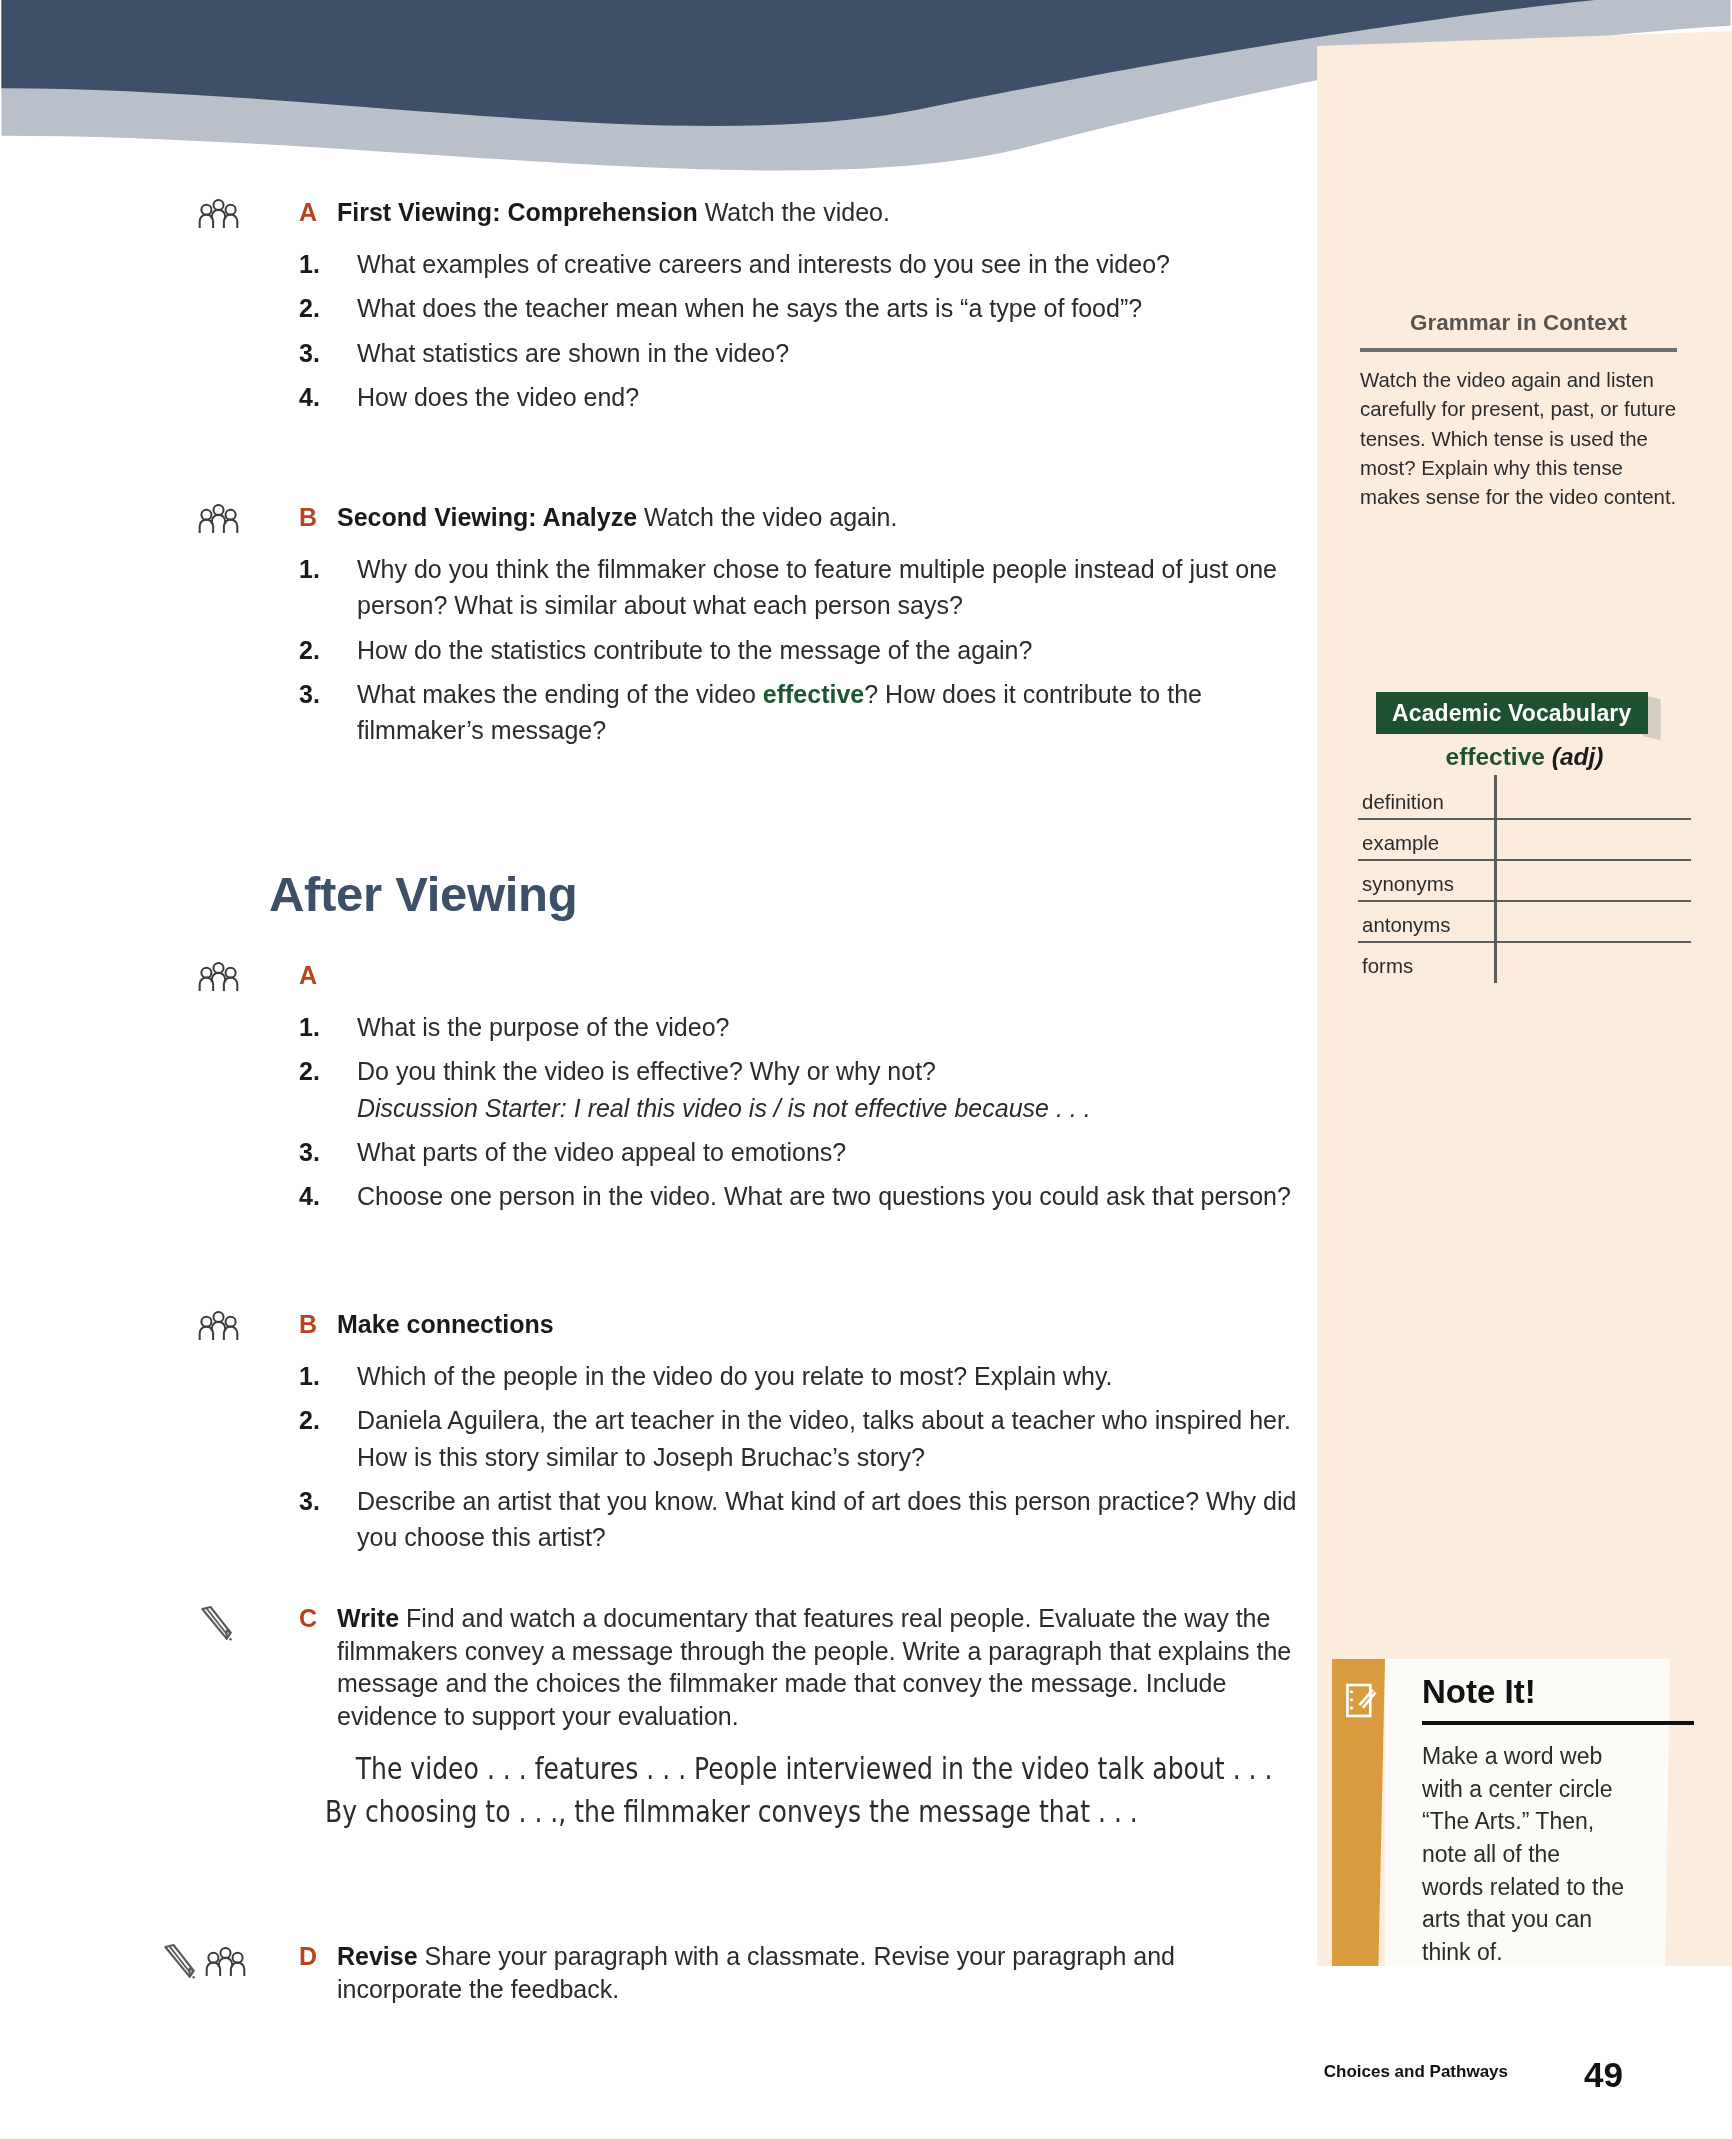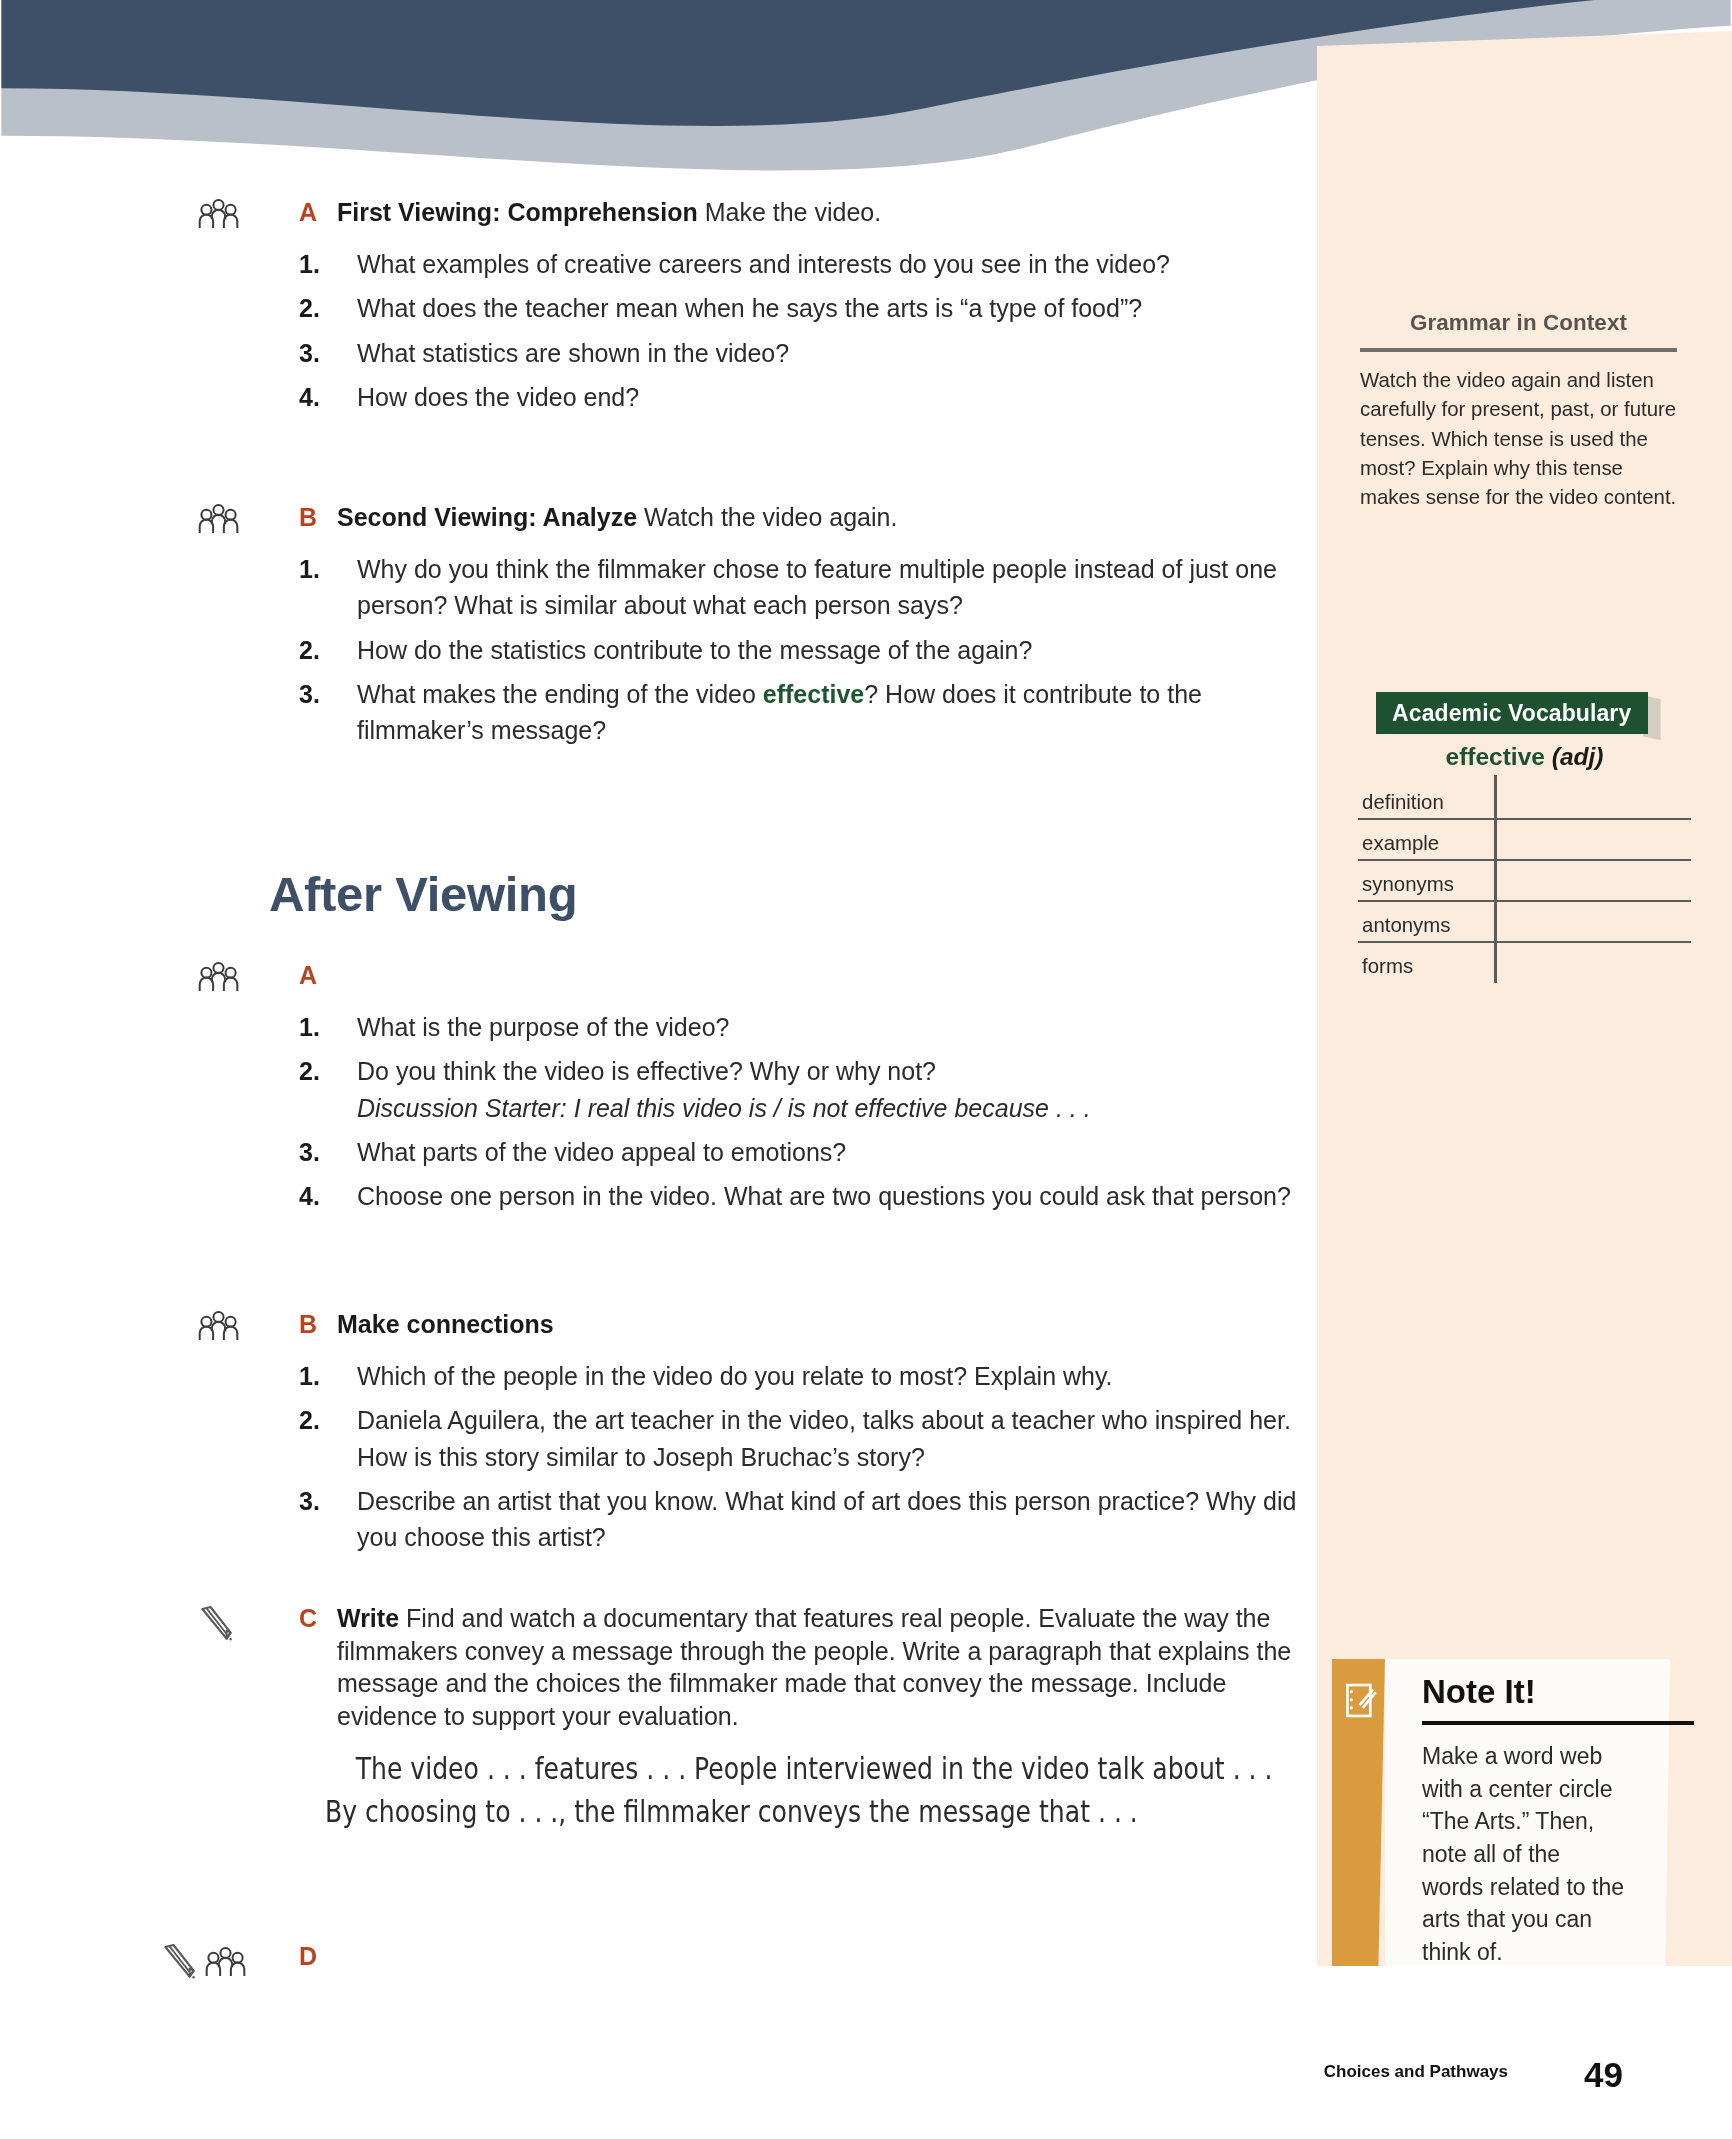--- a/index.html
+++ b/index.html
@@ -222,21 +222,21 @@
           <path d="M4 43 v-10 a10 10 0 0 1 20 0 v10" fill="none" stroke="#3b3b3b" stroke-width="3"></path>
           <circle cx="50" cy="16" r="7.5" fill="none" stroke="#3b3b3b" stroke-width="3"></circle>
           <path d="M40 43 v-10 a10 10 0 0 1 20 0 v10" fill="none" stroke="#3b3b3b" stroke-width="3"></path>
           <circle cx="32" cy="9" r="7.5" fill="none" stroke="#3b3b3b" stroke-width="3"></circle>
           <path d="M22 30 v-4 a10 10 0 0 1 20 0 v4" fill="none" stroke="#3b3b3b" stroke-width="3"></path>
         </svg>
       </div>
       <div class="letter">A</div>
       <div class="head-text">
         <b>First Viewing: Comprehension</b>
-        <span>Make the video.</span>
+        <span>Watch the video.</span>
       </div>
     </div>
     <ol class="qs" style="margin-left:102px;">
       <li>
           <span class="num">1.</span>
           <span class="qtxt">What examples of creative careers and interests do you see in the video?</span>
         </li>
       <li>
           <span class="num">2.</span>
           <span class="qtxt">What does the teacher mean when he says the arts is “a type of food”?</span>
@@ -386,20 +386,24 @@
         <svg width="43" height="35" viewBox="0 0 64 52" style="margin-top:4.1px;">
           <circle cx="14" cy="16" r="7.5" fill="none" stroke="#3b3b3b" stroke-width="3"></circle>
           <path d="M4 43 v-10 a10 10 0 0 1 20 0 v10" fill="none" stroke="#3b3b3b" stroke-width="3"></path>
           <circle cx="50" cy="16" r="7.5" fill="none" stroke="#3b3b3b" stroke-width="3"></circle>
           <path d="M40 43 v-10 a10 10 0 0 1 20 0 v10" fill="none" stroke="#3b3b3b" stroke-width="3"></path>
           <circle cx="32" cy="9" r="7.5" fill="none" stroke="#3b3b3b" stroke-width="3"></circle>
           <path d="M22 30 v-4 a10 10 0 0 1 20 0 v4" fill="none" stroke="#3b3b3b" stroke-width="3"></path>
         </svg>
       </div>
       <div class="letter">D</div>
+      <div class="head-text">
+        <b>Revise</b>
+        <span>Share your paragraph with a classmate. Revise your paragraph and incorporate the feedback.</span>
+      </div>
     </div>
   </div>
 
 </div>
 
 <div id="footer">
   <div class="ftitle">Choices and Pathways</div>
   <div class="fpage">49</div>
 </div>
 

